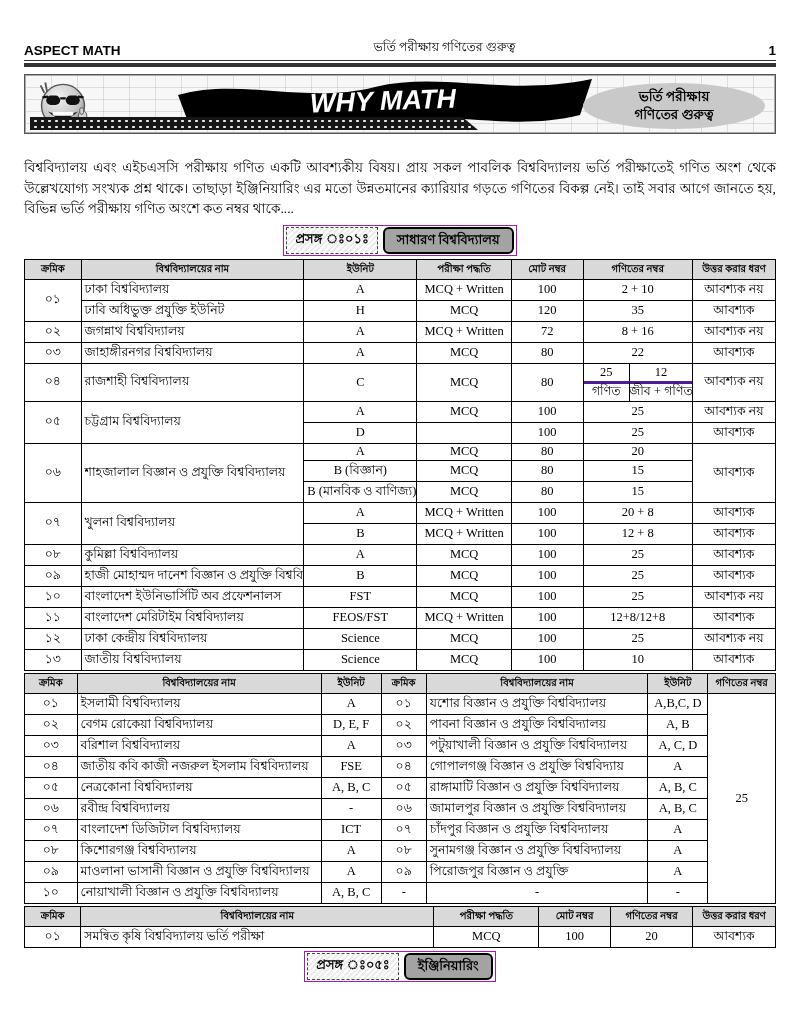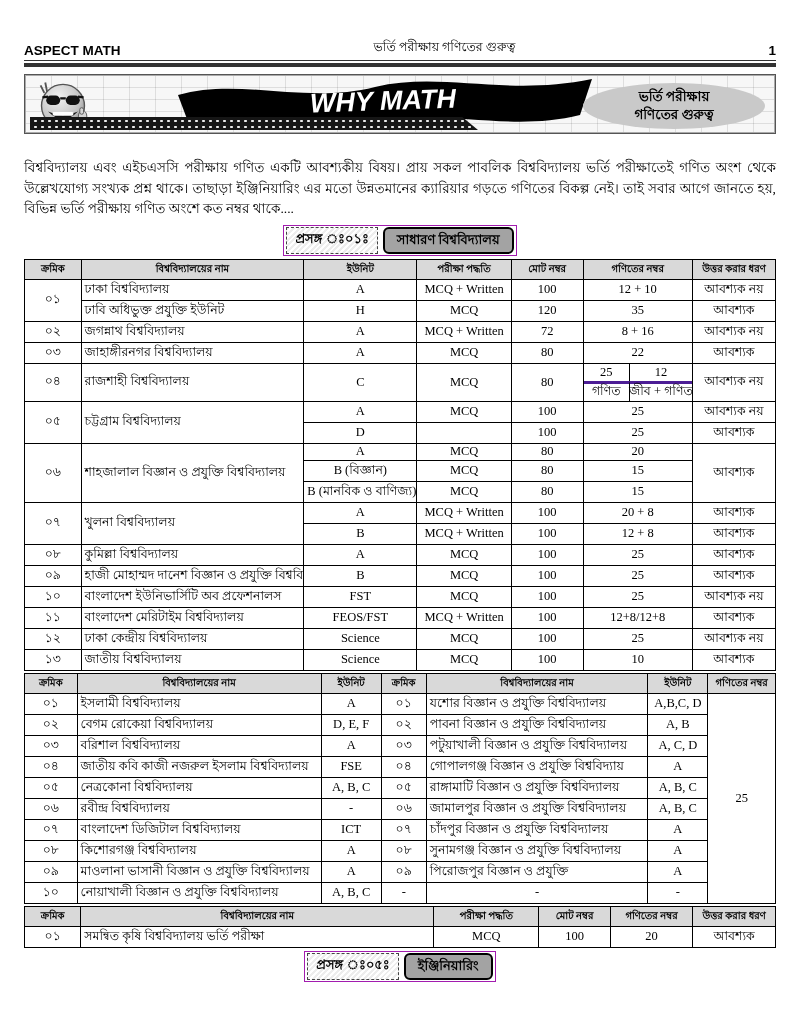--- a/index.html
+++ b/index.html
@@ -132,21 +132,21 @@
       <th>মোট নম্বর</th>
       <th>গণিতের নম্বর</th>
       <th>উত্তর করার ধরণ</th>
     </tr>
     <tr>
       <td rowspan="2">০১</td>
       <td class="l">ঢাকা বিশ্ববিদ্যালয়</td>
       <td>A</td>
       <td>MCQ + Written</td>
       <td>100</td>
-      <td>12 + 10</td>
+      <td>2 + 10</td>
       <td>আবশ্যক নয়</td>
     </tr>
     <tr>
       <td class="l">ঢাবি অধিভুক্ত প্রযুক্তি ইউনিট</td>
       <td>H</td>
       <td>MCQ</td>
       <td>120</td>
       <td>35</td>
       <td>আবশ্যক</td>
     </tr>

